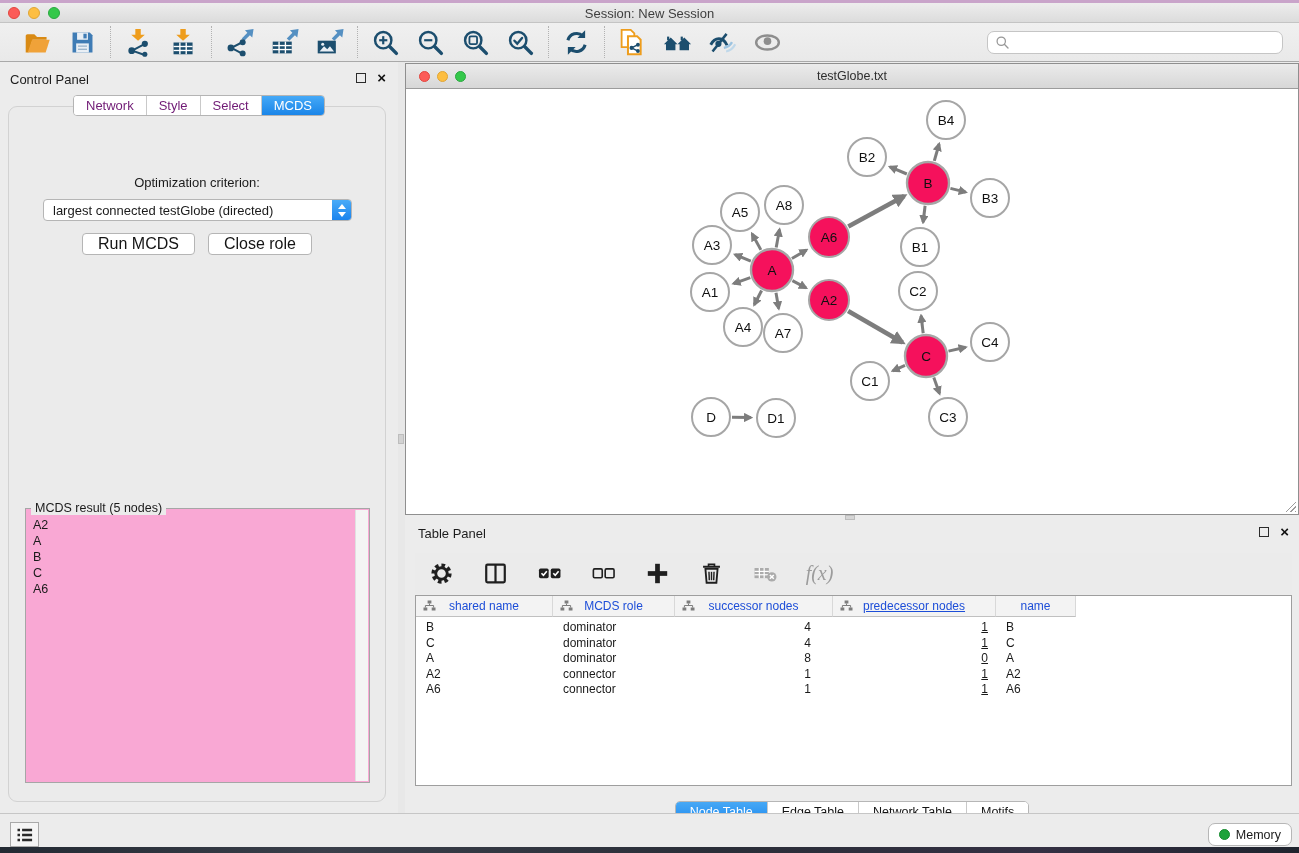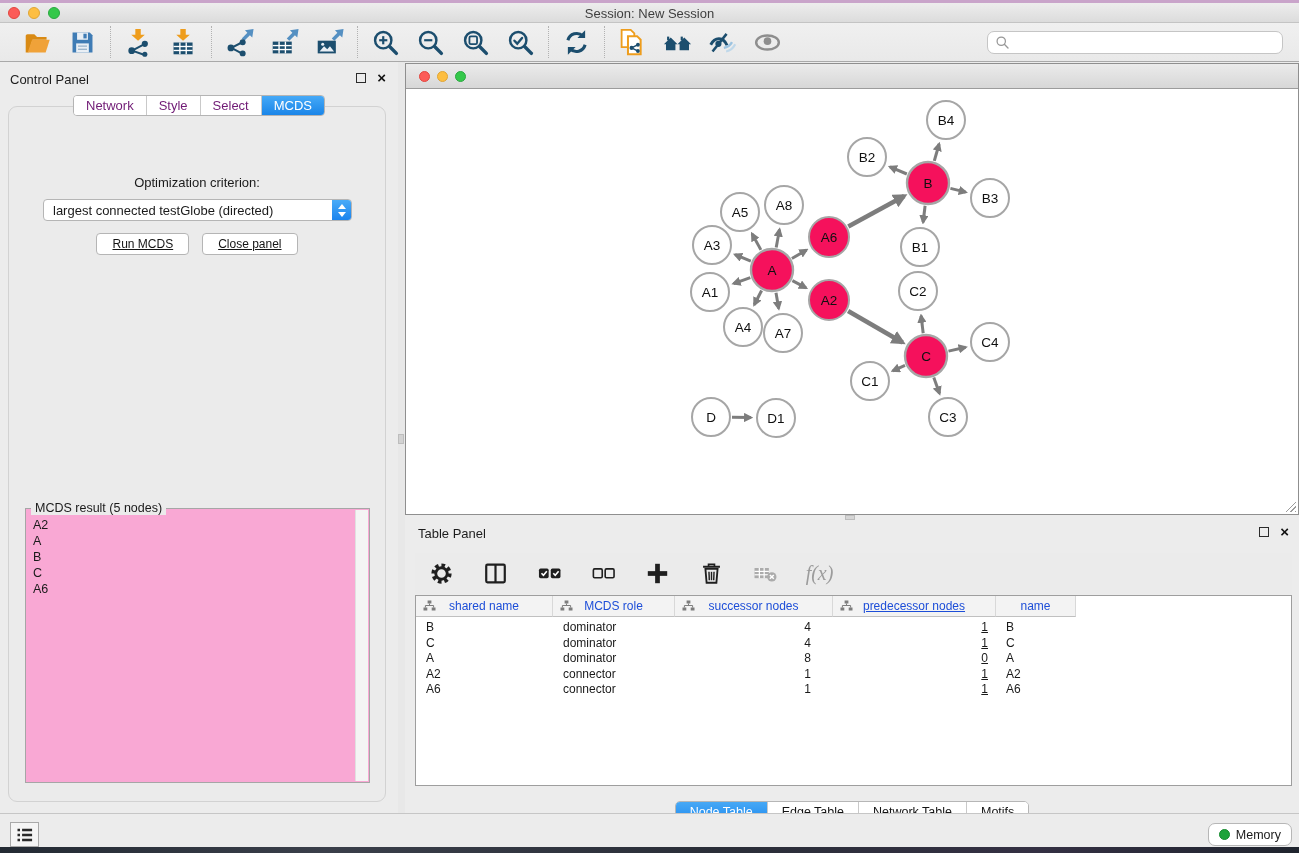--- a/index.html
+++ b/index.html
@@ -51,21 +51,21 @@
     background:#ebebeb; border:1px solid #d2d2d2; border-radius:9px; z-index:1; }
   .opt-label { position:absolute; left:0; width:100%; top:68px; text-align:center; font-size:13px; }
   .criterion { position:absolute; left:34px; right:33px; top:92px; height:22px; background:#fff;
     border:1px solid #b5b5b5; border-radius:4px; display:flex; align-items:center; padding-left:9px; font-size:13px; }
   .criterion .stepper { margin-left:auto; width:19px; height:100%; border-radius:0 3px 3px 0;
     background:linear-gradient(#49abf8,#1b84ee); display:flex; flex-direction:column; align-items:center; justify-content:center; gap:3px; }
   .stepper .up { width:0; height:0; border-left:4px solid transparent; border-right:4px solid transparent; border-bottom:5px solid #fff; }
   .stepper .down { width:0; height:0; border-left:4px solid transparent; border-right:4px solid transparent; border-top:5px solid #fff; }
   .btn-row { position:absolute; left:0; width:100%; top:126px; display:flex; justify-content:center; gap:13px; }
   .btn { height:22px; background:#fff; border:1px solid #b5b5b5; border-radius:4px;
-    display:flex; align-items:center; padding:0 15px; font-size:12px; color:#141414;text-decoration:underline; }
+    display:flex; align-items:center; padding:0 15px; font-size:16px; color:#141414; }
 
   .result-box { position:absolute; left:16px; right:15px; top:401px; bottom:18px;
     border:1px solid #a6a6a6; background:#f9a8d4; }
   .result-box .grp-label { position:absolute; top:-8px; left:5px; background:#ebebeb; padding:0 4px; font-size:12.5px; }
   .result-list { position:absolute; inset:1px 15px 1px 1px; padding:7px 0 0 6px; font-size:12.5px; line-height:16px; overflow:hidden; }
   .result-scroll { position:absolute; top:1px; bottom:1px; right:1px; width:13px; background:#f4f4f4; border-left:1px solid #e0e0e0; }
 
   
   .v-divider { position:absolute; left:398px; top:62px; width:7px; height:751px; background:#e8e8e8; }
   .v-handle { position:absolute; left:0; top:372px; width:6px; height:10px; background:#d2d2d2; border:1px solid #bdbdbd; }
@@ -330,21 +330,21 @@
     <div class="opt-label">Optimization criterion:</div>
     <div class="criterion">
       <span>largest connected testGlobe (directed)</span>
       <span class="stepper">
           <span class="up"></span>
           <span class="down"></span>
         </span>
     </div>
     <div class="btn-row">
       <button class="btn">Run MCDS</button>
-      <button class="btn">Close panel</button>
+      <button class="btn">Close role</button>
     </div>
     <div class="result-box">
       <div class="grp-label">MCDS result (5 nodes)</div>
       <div class="result-list">
           <div>A2</div>
           <div>A</div>
           <div>B</div>
           <div>C</div>
           <div>A6</div>
         </div>
@@ -357,20 +357,21 @@
   <div class="v-handle"></div>
 </div>
 
 <div class="net-window">
   <div class="net-titlebar">
     <div class="net-traffic">
       <span class="tl sm red"></span>
       <span class="tl sm yellow"></span>
       <span class="tl sm green"></span>
     </div>
+    <div class="net-title">testGlobe.txt</div>
   </div>
   <div class="net-canvas">
     <svg class="netsvg" id="network" width="892" height="425" viewBox="0 0 892 425">
         <defs>
           <marker id="arrow" viewBox="0 0 10 10" refX="7.5" refY="5" markerWidth="3.1" markerHeight="3.1" orient="auto-start-reverse">
             <path d="M0 0L10 5L0 10z" fill="#7d7d7d"></path>
           </marker>
         </defs>
         <line x1="354.9" y1="160.9" x2="346.1" y2="144.9" stroke="#7d7d7d" stroke-width="3" marker-end="url(#arrow)"></line>
         <line x1="370.2" y1="158.4" x2="373.5" y2="140.6" stroke="#7d7d7d" stroke-width="3" marker-end="url(#arrow)"></line>

